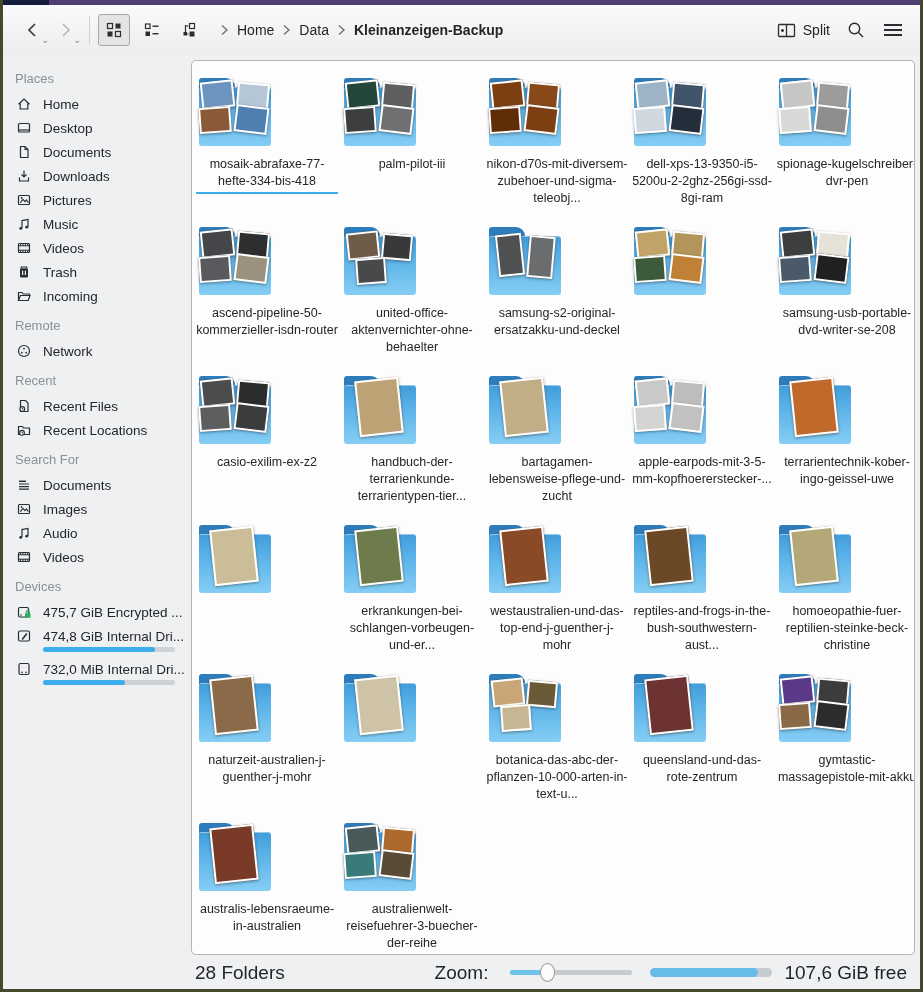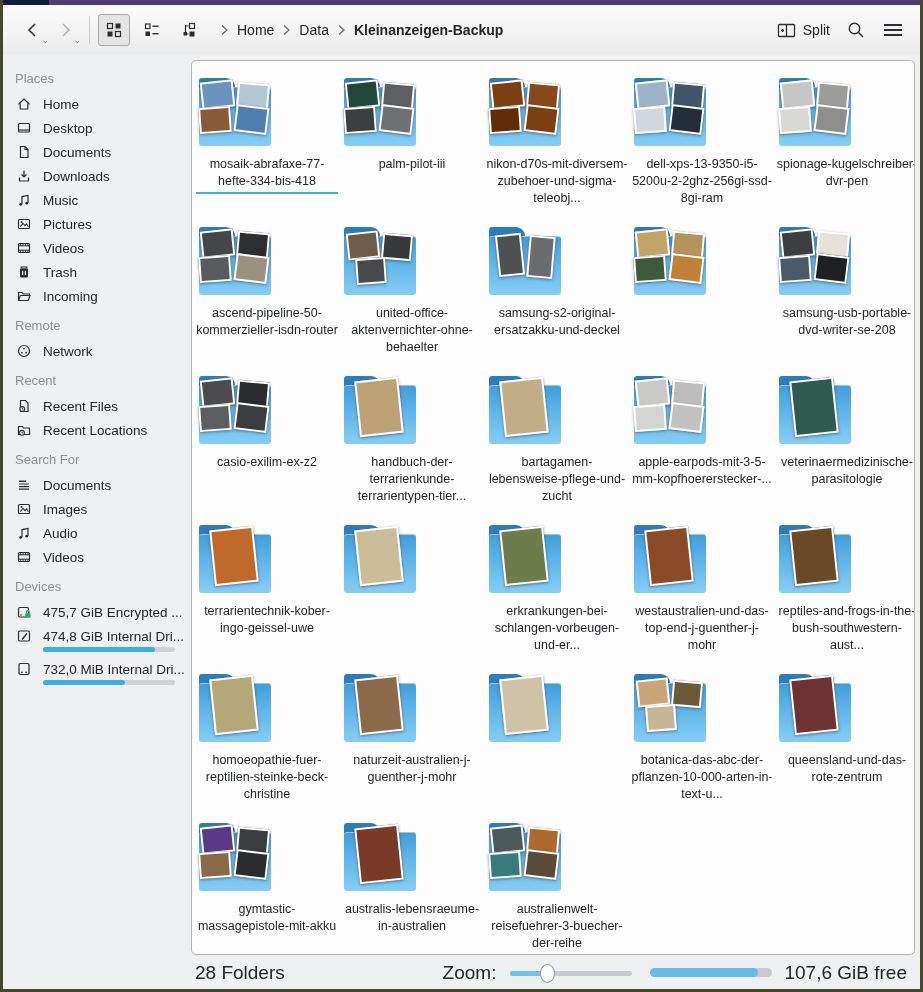--- a/index.html
+++ b/index.html
@@ -30,21 +30,21 @@
   .grid { display:grid; grid-template-columns:repeat(5,145px); grid-auto-rows:149px; padding:10px 0 0 4px; }
   .grid-item { display:flex; flex-direction:column; align-items:flex-start; padding-top:2px; cursor:default; }
   .folder { position:relative; width:78px; height:76px; flex:0 0 auto; }
   .folder .tab { position:absolute; left:3px; top:5px; width:36px; height:16px; border-radius:3px 9px 0 0; background:#2d7dbd; }
   .folder .body { position:absolute; left:3px; top:14px; width:72px; height:59px; border-radius:3px; background:linear-gradient(180deg,#409cda 0%,#58b0e7 35%,#85cef5 100%); box-shadow:inset 0 1px 0 rgba(255,255,255,.45); }
   .thumb { position:absolute; border:2px solid #fff; box-shadow:0 1px 3px rgba(0,0,0,.4); z-index:2; }
   .item-label { margin-top:7px; width:142px; font-size:12.5px; line-height:1.34; text-align:center; overflow-wrap:break-word; }
   .grid-item.selected .item-label { border-bottom:2px solid #3daee9; padding-bottom:2px; }
   .statusbar { position:absolute; left:188px; right:3px; bottom:0; height:31px; display:flex; align-items:center; font-size:19px; padding:0 10px 2px 4px; }
   .statusbar .spacer { flex:1; }
-  .zoom-wrap { display:flex; align-items:center; gap:14px; margin-right:18px; }
+  .zoom-wrap { display:flex; align-items:flex-start; gap:22px; margin-right:18px; }
   .slider { position:relative; width:122px; height:20px; }
   .slider .track { position:absolute; top:8px; left:0; width:100%; height:5px; border-radius:2.5px; background:#c7cbcf; }
   .slider .sfill { position:absolute; top:8px; left:0; height:5px; border-radius:2.5px; background:#6ec3ed; }
   .slider .handle { position:absolute; top:1px; width:15px; height:19px; border-radius:50%; background:#fcfcfc; border:1px solid #979b9e; }
   .capacity { width:122px; height:9px; border-radius:4.5px; background:#c7cbcf; margin-right:12px; overflow:hidden; }
   .capacity .cfill { height:9px; border-radius:4.5px; background:#66bbe9; }
   svg { display:block; }
 </style>
 </head>
 <body>
@@ -168,36 +168,36 @@
           <svg width="16" height="16" viewBox="0 0 16 16">
             <path d="M8 2.5v6M5.5 6.5 8 9l2.5-2.5" fill="none" stroke="#2a2e32" stroke-width="1.2"></path>
             <path d="M3.5 9.5v3.5h9V9.5" fill="none" stroke="#2a2e32" stroke-width="1.2"></path>
           </svg>
         </span>
         <span class="lbl">Downloads</span>
       </div>
       <div class="side-item">
         <span class="ic">
           <svg width="16" height="16" viewBox="0 0 16 16">
+            <rect x="2.5" y="3.5" width="11" height="9" rx="1" fill="none" stroke="#2a2e32" stroke-width="1.2"></rect>
+            <path d="M4.3 10.7 7 7.4l2 2.3 1.5-1.7 1.9 2.7" fill="none" stroke="#2a2e32" stroke-width="1.1"></path>
+            <circle cx="5.6" cy="6" r="0.9" fill="#2a2e32"></circle>
+          </svg>
+        </span>
+        <span class="lbl">Pictures</span>
+      </div>
+      <div class="side-item">
+        <span class="ic">
+          <svg width="16" height="16" viewBox="0 0 16 16">
             <path d="M6 12.3V4.6l6-1.1v7.6" fill="none" stroke="#2a2e32" stroke-width="1.2"></path>
             <circle cx="4.7" cy="12.4" r="1.4" fill="#2a2e32"></circle>
             <circle cx="10.7" cy="11.2" r="1.4" fill="#2a2e32"></circle>
           </svg>
         </span>
         <span class="lbl">Music</span>
-      </div>
-      <div class="side-item">
-        <span class="ic">
-          <svg width="16" height="16" viewBox="0 0 16 16">
-            <rect x="2.5" y="3.5" width="11" height="9" rx="1" fill="none" stroke="#2a2e32" stroke-width="1.2"></rect>
-            <path d="M4.3 10.7 7 7.4l2 2.3 1.5-1.7 1.9 2.7" fill="none" stroke="#2a2e32" stroke-width="1.1"></path>
-            <circle cx="5.6" cy="6" r="0.9" fill="#2a2e32"></circle>
-          </svg>
-        </span>
-        <span class="lbl">Pictures</span>
       </div>
       <div class="side-item">
         <span class="ic">
           <svg width="16" height="16" viewBox="0 0 16 16">
             <rect x="2.5" y="3.5" width="11" height="9" rx="1" fill="none" stroke="#2a2e32" stroke-width="1.2"></rect>
             <path d="M2.5 5.8h11M2.5 10.2h11" stroke="#2a2e32" stroke-width="1"></path>
             <path d="M4.6 3.5v2.3M7 3.5v2.3M9.4 3.5v2.3M11.8 3.5v2.3M4.6 10.2v2.3M7 10.2v2.3M9.4 10.2v2.3M11.8 10.2v2.3" stroke="#2a2e32" stroke-width="1"></path>
           </svg>
         </span>
         <span class="lbl">Videos</span>
@@ -471,28 +471,20 @@
         <div class="grid-item">
           <div class="folder">
             <div class="tab"></div>
             <div class="body"></div>
             <div class="thumb" style="left: 5px; top: 8px; width: 33px; height: 27px; background: rgb(201, 201, 199); transform: rotate(-6deg);"></div>
             <div class="thumb" style="left: 41px; top: 10px; width: 32px; height: 26px; background: rgb(189, 189, 187); transform: rotate(5deg);"></div>
             <div class="thumb" style="left: 3px; top: 34px; width: 32px; height: 26px; background: rgb(212, 212, 210); transform: rotate(-4deg);"></div>
             <div class="thumb" style="left: 39px; top: 33px; width: 33px; height: 27px; background: rgb(193, 193, 191); transform: rotate(7deg);"></div>
           </div>
           <div class="item-label">apple-earpods-mit-3-5-mm-kopfhoererstecker-...</div>
-        </div>
-        <div class="grid-item">
-          <div class="folder">
-            <div class="tab"></div>
-            <div class="body"></div>
-            <div class="thumb" style="left: 16px; top: 8px; width: 44px; height: 56px; background: rgb(47, 90, 80); transform: rotate(-6deg);"></div>
-          </div>
-          <div class="item-label">veterinaermedizinische-parasitologie</div>
         </div>
         <div class="grid-item">
           <div class="folder">
             <div class="tab"></div>
             <div class="body"></div>
             <div class="thumb" style="left: 16px; top: 8px; width: 44px; height: 56px; background: rgb(191, 106, 43); transform: rotate(-6deg);"></div>
           </div>
           <div class="item-label">terrarientechnik-kober-ingo-geissel-uwe</div>
         </div>
         <div class="grid-item">

